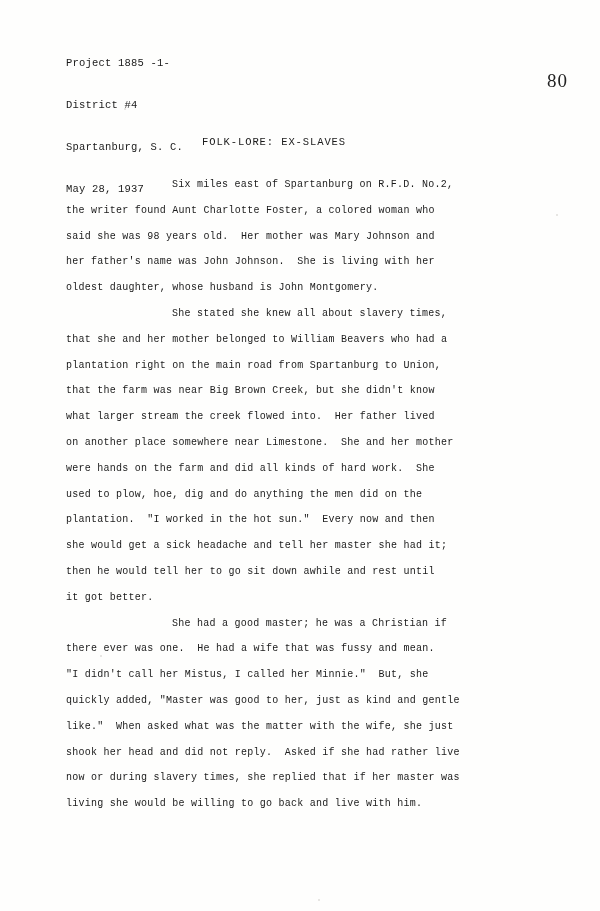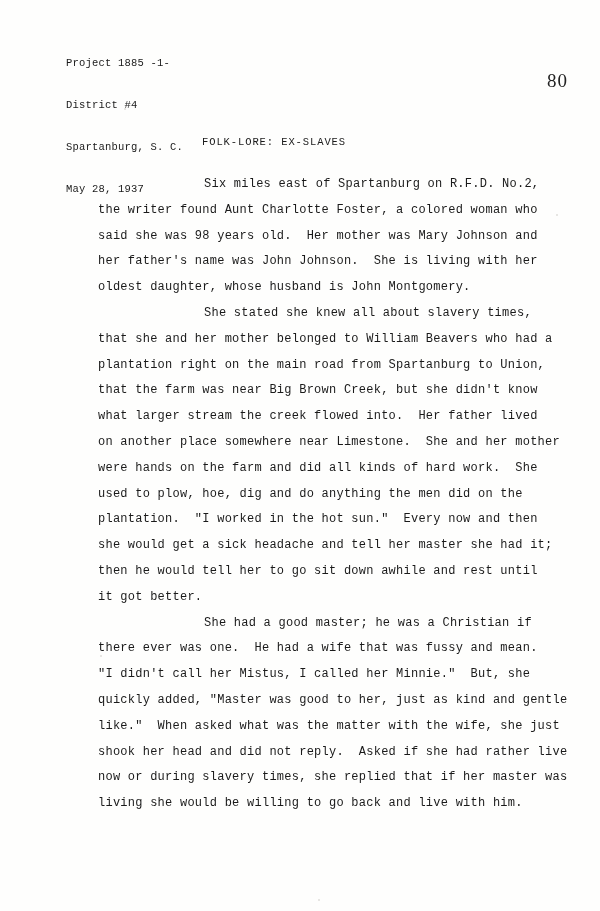--- a/index.html
+++ b/index.html
@@ -69,25 +69,24 @@
     letter-spacing: 0.9px;
     white-space: pre;
   }
 
   
   .body-text {
     position: absolute;
     left: 66px;
     top: 172px;
     width: 476px;
-    font-size: 12px;
+    font-size: 10px;
     line-height: 25.8px;
     letter-spacing: 0.25px;
     white-space: pre-wrap;
-    margin-left: 32px;
   }
   .para-line {
     display: block;
     white-space: pre;
   }
   .indent {
     display: inline-block;
     width: 106px;
   }
 

